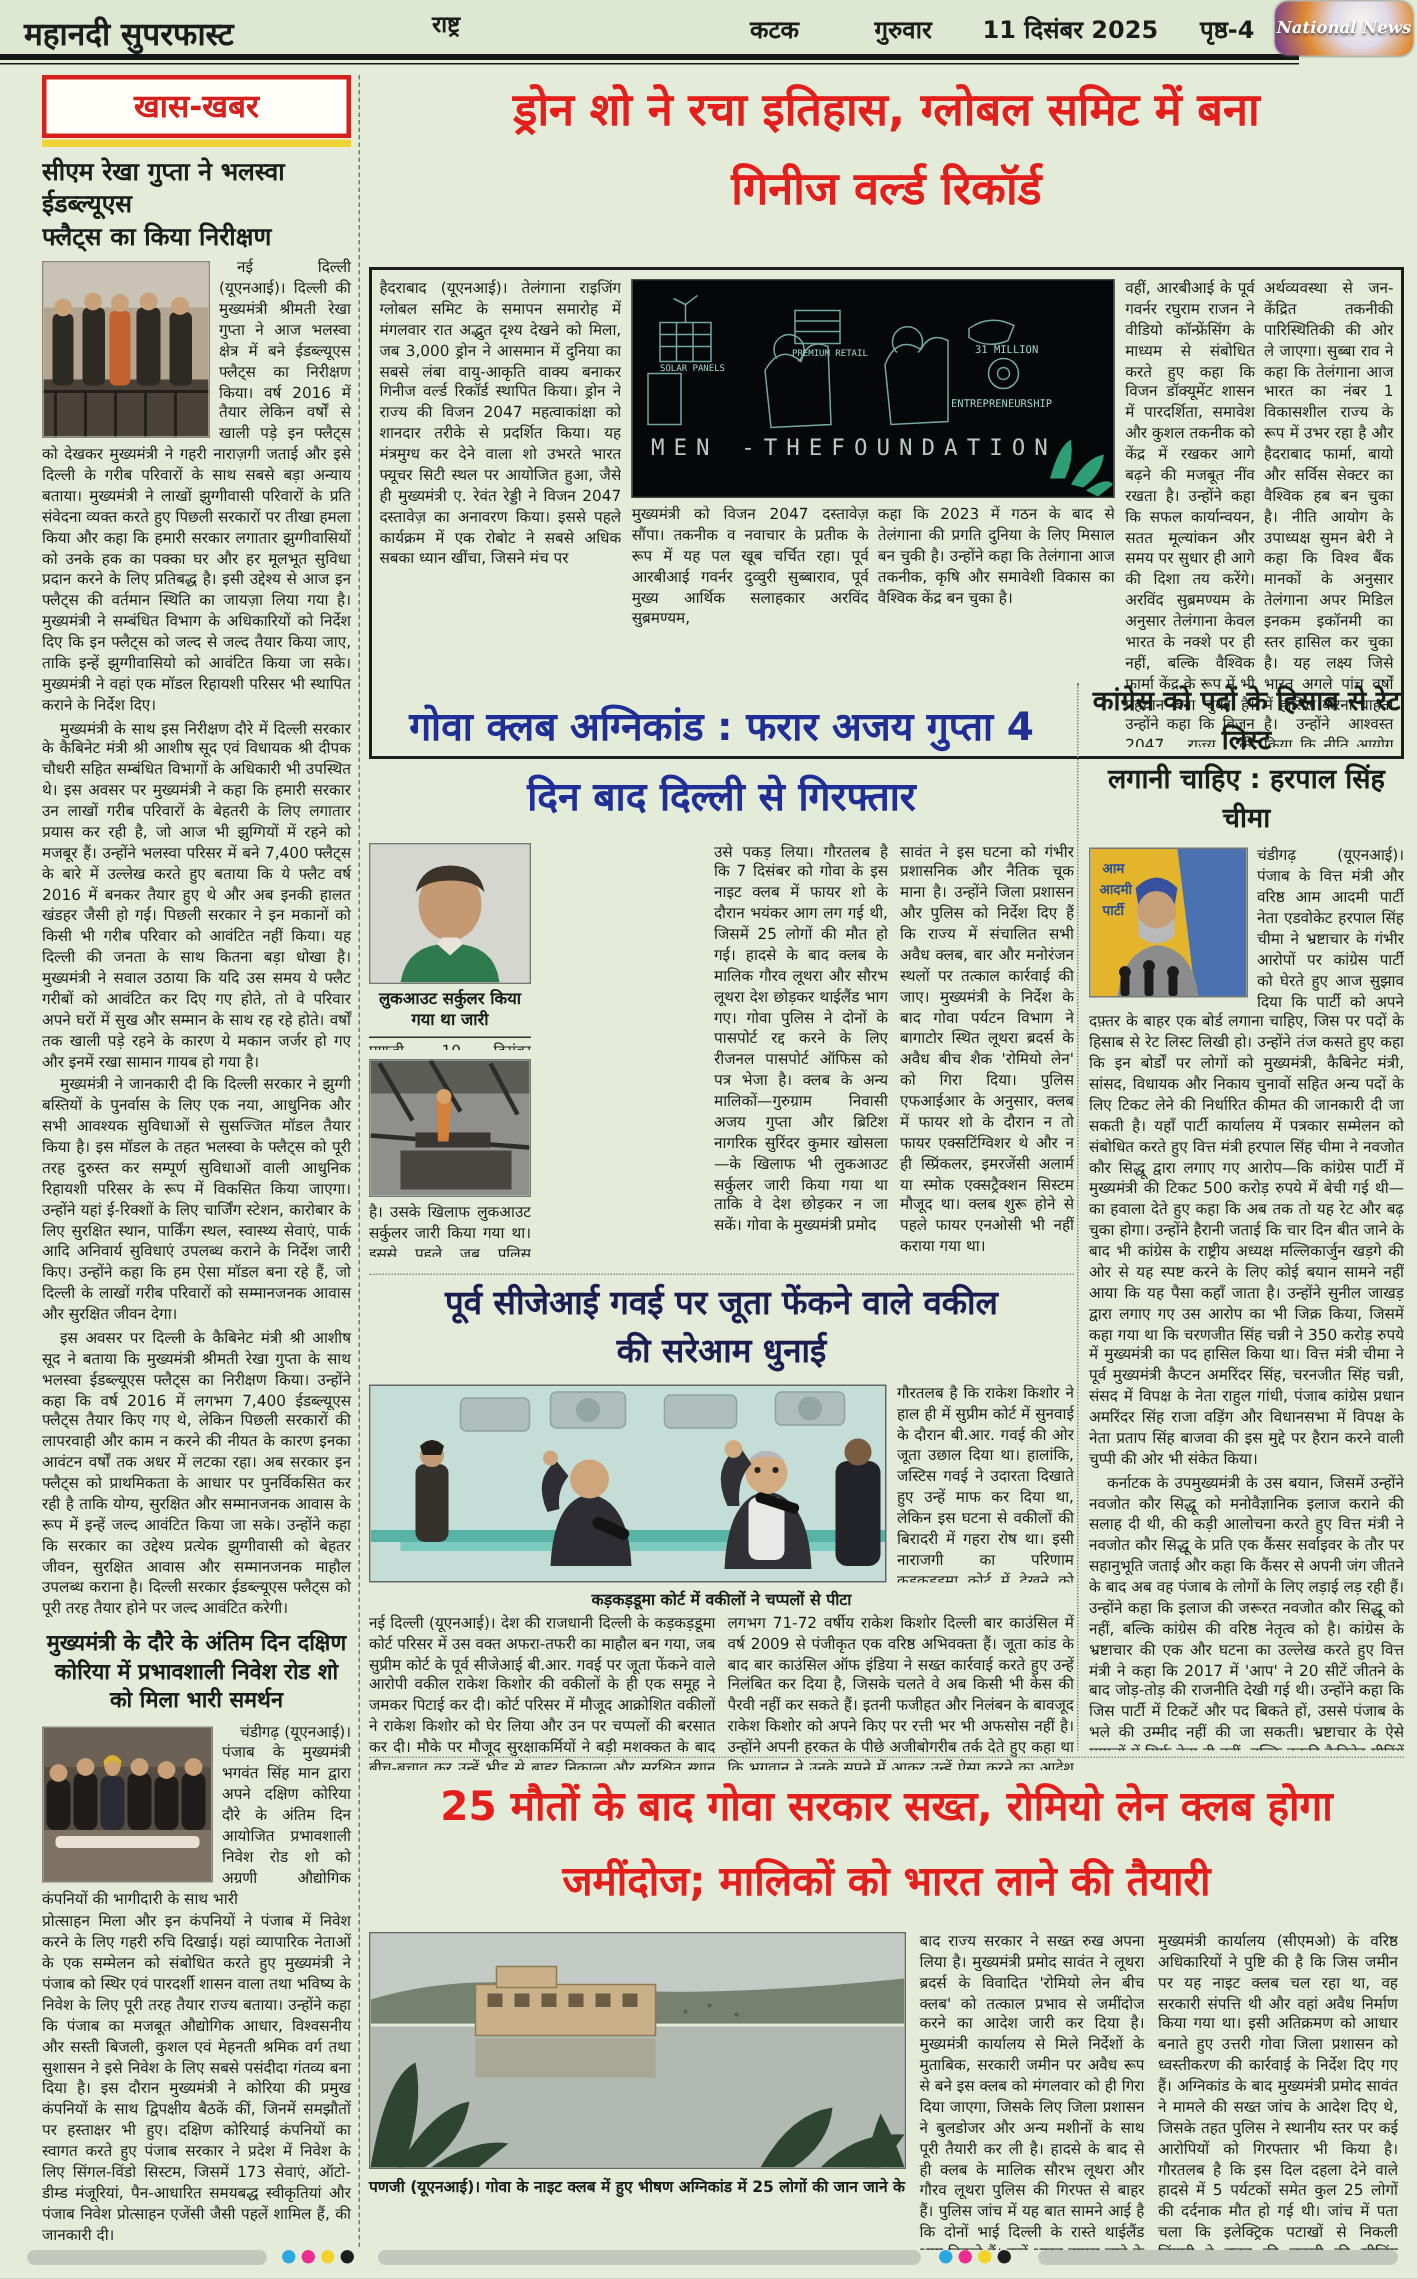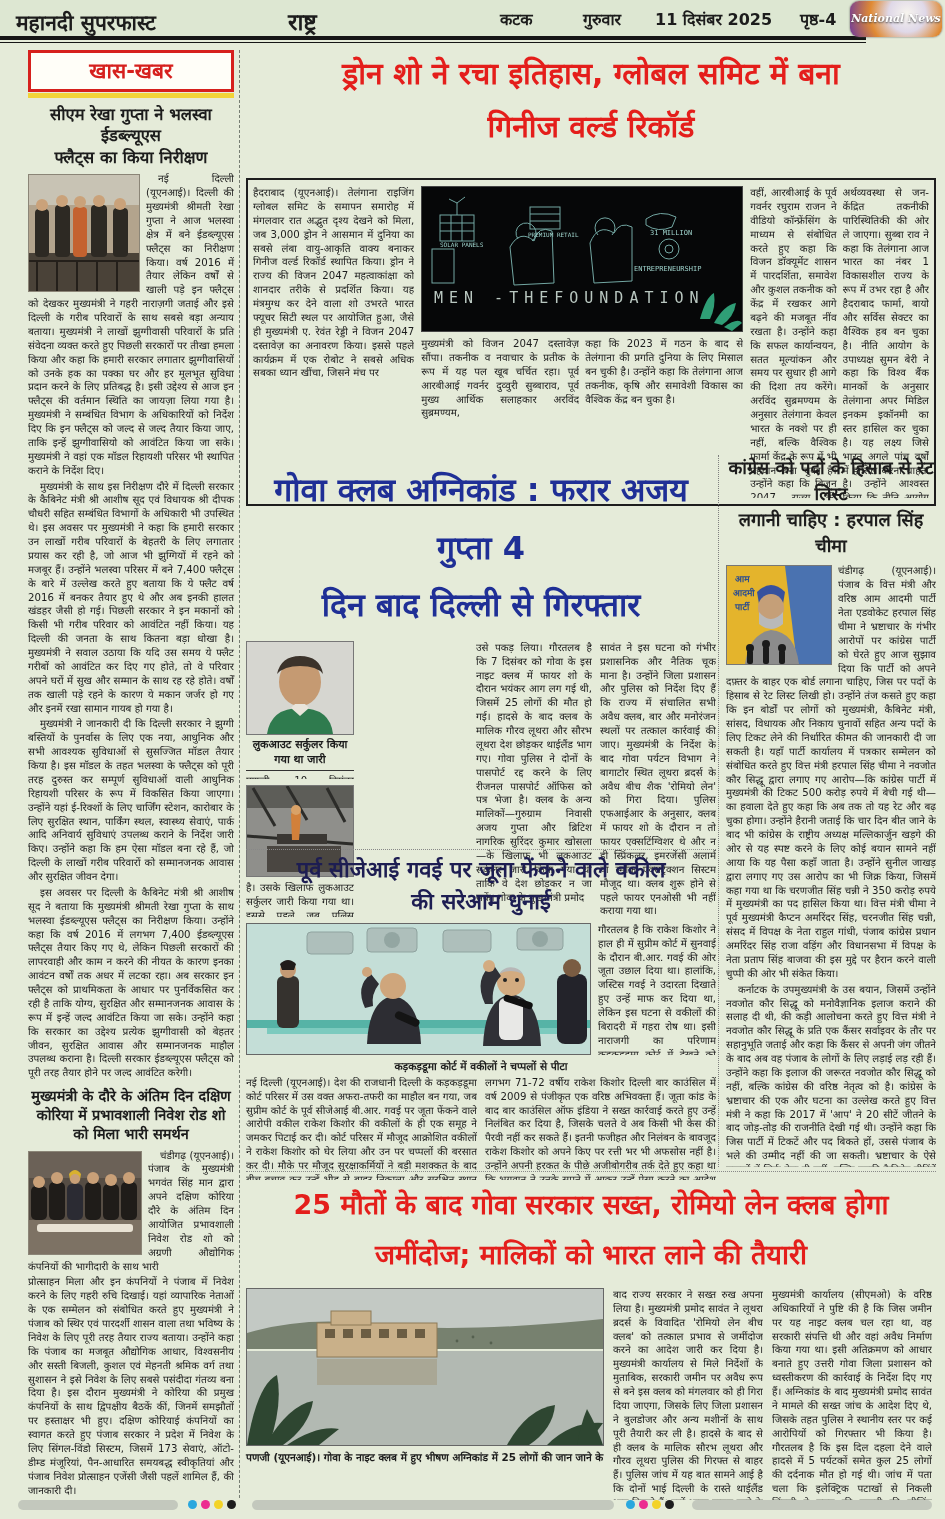--- a/index.html
+++ b/index.html
@@ -6,21 +6,21 @@
   body { background:#9aa297; font-family:"DejaVu Sans", sans-serif; }
   .page { position:relative; width:945px; height:1519px; background:#e5ebd9; overflow:hidden;
           color:#1c1c1c; margin:0 auto; }
 
   
   .hdr { position:absolute; left:0; top:0; width:866px; height:40px; background:#dde7d2;
          border-bottom:4px solid #161616; }
   .hdr::after { content:""; position:absolute; left:0; bottom:-7px; width:100%; height:1px; background:#161616; }
   .hdr span { position:absolute; top:8px; font-weight:bold; white-space:nowrap; }
   .h-mast  { left:16px;  font-size:21px; }
-  .h-paper { left:288px; font-size:23px; top:5px !important; }
+  .h-paper { left:288px; font-size:15px; top:5px !important; }
   .h-city  { left:500px; font-size:16px; }
   .h-day   { left:583px; font-size:16px; }
   .h-date  { left:655px; font-size:16px; }
   .h-page  { left:800px; font-size:16px; }
   .logo { position:absolute; right:3px; top:1px; width:92px; height:36px; border-radius:9px;
           background:radial-gradient(circle at 62% 35%, #f7f4ee 0%, #dfd8e8 30%, #e08a33 60%, #7c4390 95%);
           display:flex; align-items:center; justify-content:center; box-shadow:0 0 2px #555; }
   .logo b { color:#fff; font-size:11px; font-style:italic; line-height:1.05; text-align:center;
             text-shadow:0 1px 2px #444; font-family:"DejaVu Serif", serif; }
 
@@ -30,21 +30,21 @@
   .ind { text-indent:12px; }
   .pre { white-space:pre-line; }
   .cap { font-weight:bold; font-size:10.6px; text-align:center; }
 
   
   .leftcol { position:absolute; left:28px; top:50px; width:212px; height:1448px;
              border-right:1px dashed #767d72; padding-right:5px; overflow:hidden; }
   .khas { border:3px solid #d6201d; background:#fffef8; color:#d6201d; font-weight:bold;
           font-size:21px; text-align:center; padding:3px 0 5px; }
   .khas-bar { height:5px; background:#f2d438; margin:1px 0 6px; }
-  .lh1 { font-weight:bold; font-size:16.5px; line-height:1.3; text-align:center; margin-bottom:4px; }
+  .lh1 { font-weight:bold; font-size:16.5px; line-height:1.3; margin-bottom:4px; }
   .lh2 { font-weight:bold; font-size:14.5px; line-height:1.32; text-align:center; margin:7px 0 4px; }
   .ph-cm, .ph-korea { float:left; margin:2px 6px 2px 0; border:1px solid #8b8577; }
   .ph-cm { width:112px; height:118px; }
   .ph-korea { width:114px; height:104px; }
 
   
   .main { position:absolute; left:246px; top:48px; width:690px; height:1460px; }
 
   .drone-h { position:absolute; top:0; left:0; width:100%; text-align:center; color:#e41e1b;
              font-weight:bold; font-size:30px; line-height:1.75; }
@@ -53,21 +53,21 @@
   .dcol { overflow:hidden; }
   .d1 { width:164px; }
   .dmid { width:322px; display:flex; flex-direction:column; }
   .ph-drone { width:100%; height:146px; border:1px solid #444; background:#060708; }
   .dunder { display:flex; gap:6px; margin-top:5px; flex:1; overflow:hidden; }
   .dunder .dcol { flex:1; }
   .dright { width:182px; display:flex; gap:6px; }
   .dright .dcol { flex:1; }
 
   .goa { position:absolute; left:0; top:414px; width:470px; height:385px; }
-  .goa-h { color:#1f2f96; font-weight:bold; font-size:32px; text-align:center; line-height:1.8; }
+  .goa-h { color:#1f2f96; font-weight:bold; font-size:26px; text-align:center; line-height:1.8; }
   .goa-body { display:flex; gap:8px; margin-top:6px; height:276px; }
   .goa-left { width:222px; display:flex; gap:6px;flex-direction:column; }
   .goa-sub { width:108px; overflow:hidden; }
   .ph-mug { width:108px; height:94px; border:1px solid #777; }
   .ph-burnt { width:108px; height:92px; border:1px solid #777; }
   .goa-capt { font-weight:bold; font-size:11px; text-align:center; line-height:1.35;
               border-bottom:1.5px solid #333; padding:3px 0 3px; margin-bottom:3px; }
   .goa-right { width:240px; display:flex; gap:8px; }
   .goa-right .gcol { flex:1; overflow:hidden; }
 

